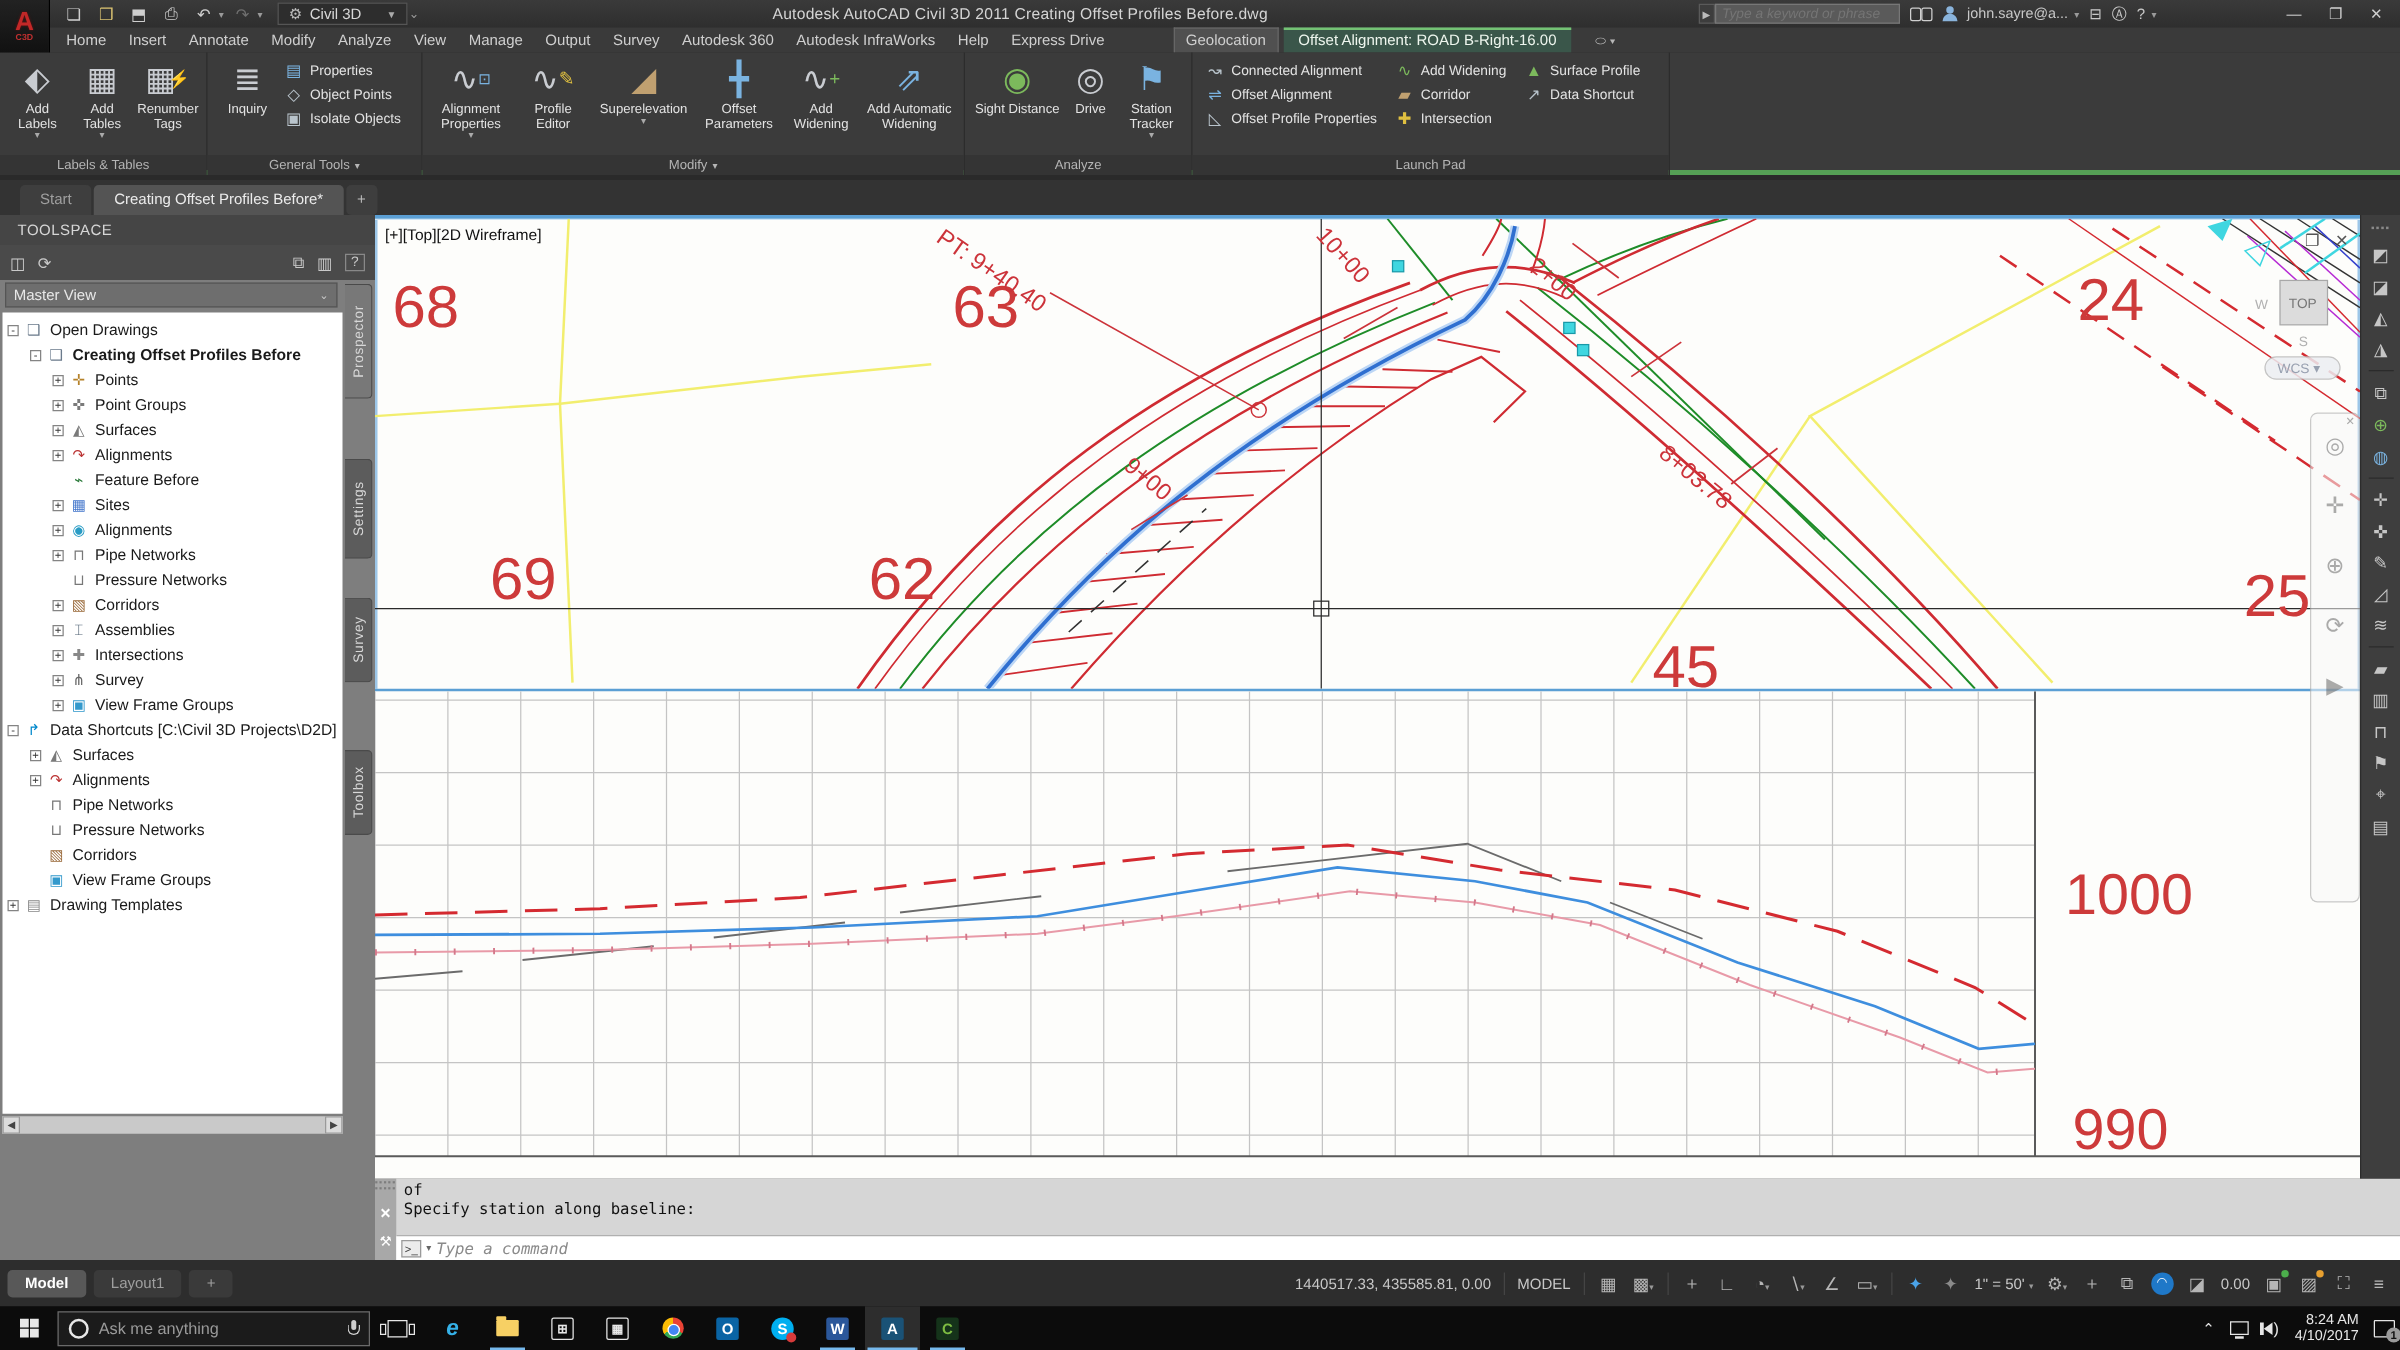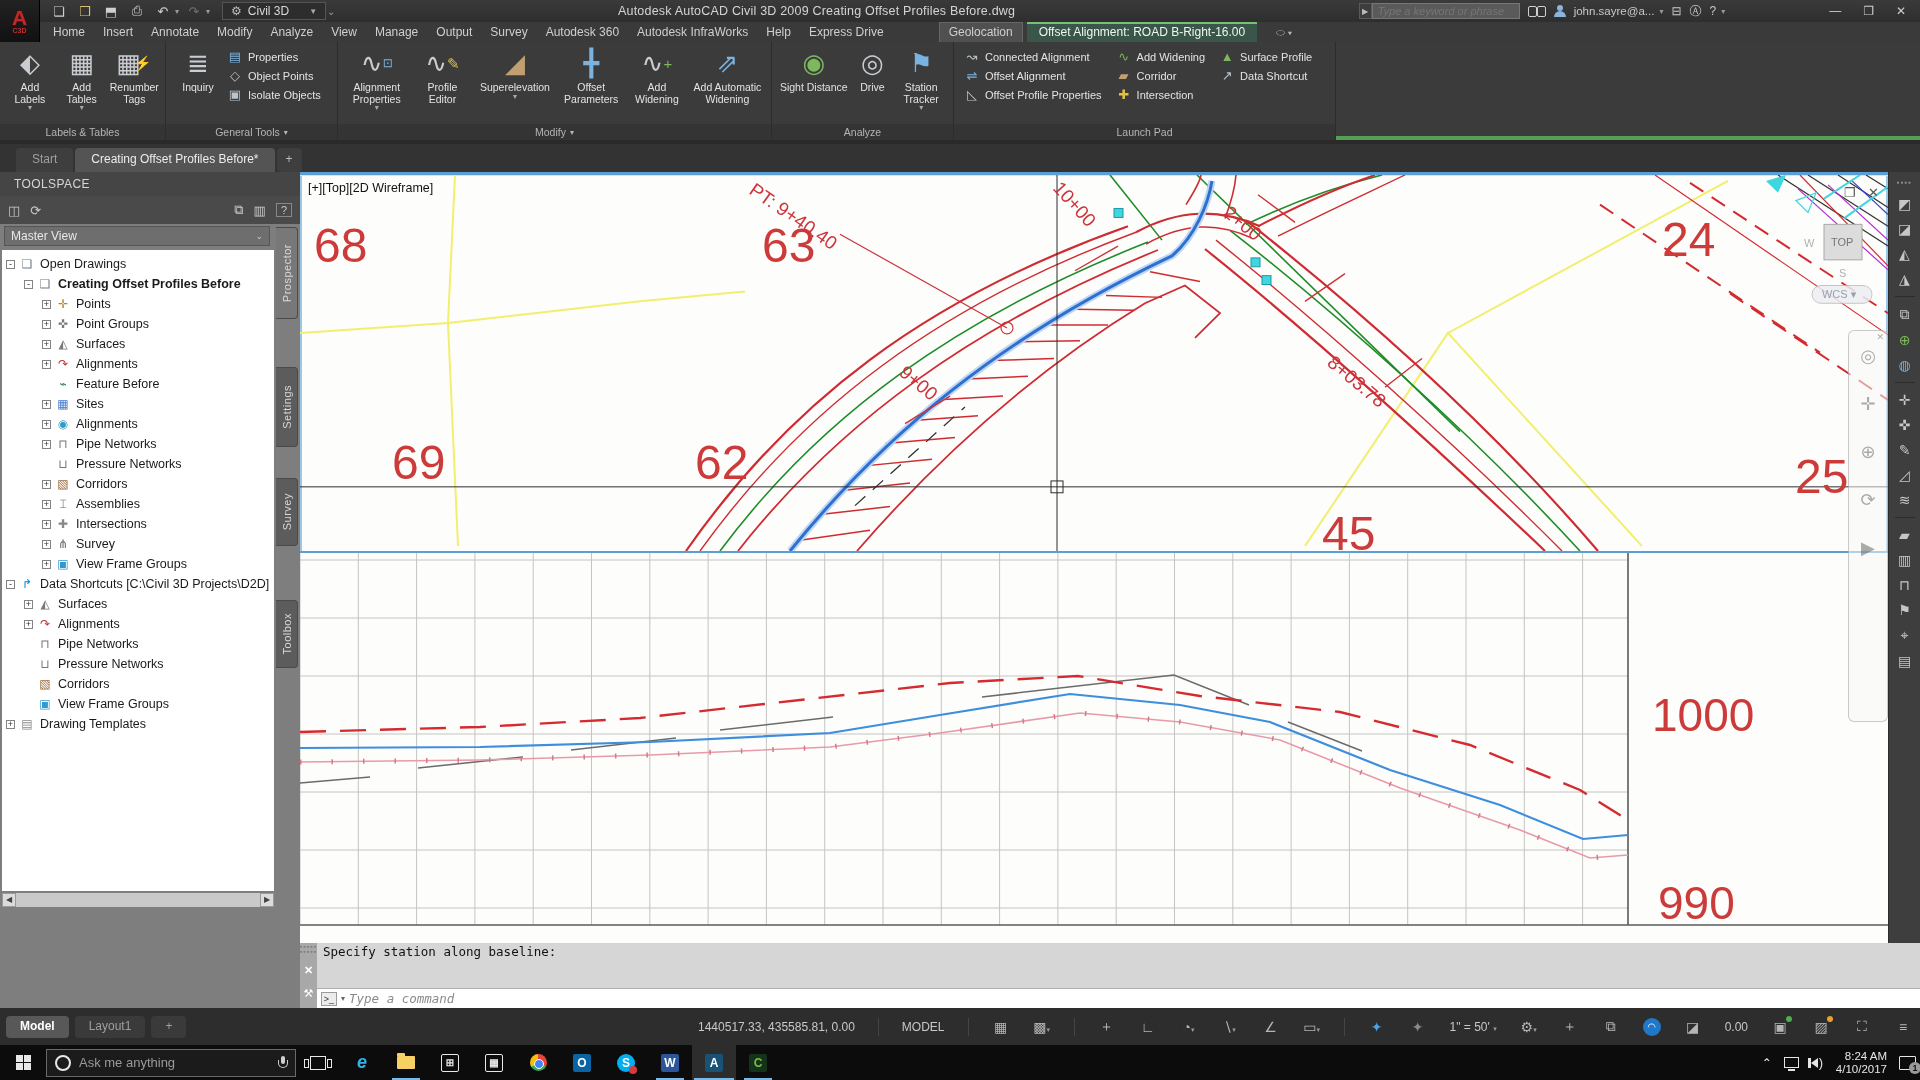--- a/index.html
+++ b/index.html
@@ -97,21 +97,21 @@
   #cmd-hist{flex:1;padding:1px 6px;font-family:"DejaVu Sans Mono",monospace;font-size:12.5px;color:#111;line-height:15px;}
   #cmd-inputrow{height:20px;background:#fff;border-top:1px solid #b0b0b0;display:flex;align-items:center;padding-left:4px;gap:4px;}
   #cmd-btn{width:16px;height:14px;background:#ececec;border:1px solid #9a9a9a;color:#333;font-size:9px;text-align:center;line-height:12px;}
   #cmd-caret{color:#666;font-size:8px;}
   #cmd-input{color:#8a8a8a;font-style:italic;font-family:"DejaVu Sans Mono",monospace;font-size:12.5px;}
   
   #statusbar{left:0;top:1008px;width:1920px;height:37px;background:#2d2d2d;display:flex;align-items:center;color:#c3c3c3;}
   .mltab{height:22px;padding:3px 14px;border-radius:4px;font-size:12px;margin-left:6px;}
   .mltab.active{background:#585858;color:#fff;font-weight:bold;}
   .mltab.idle{background:#3a3a3a;color:#9f9f9f;}
-  #sb-right{position:absolute;right:8px;display:flex;align-items:center;gap:23px;font-size:12px;}
+  #sb-right{position:absolute;right:8px;display:flex;align-items:center;gap:10px;font-size:12px;}
   .sbi{min-width:18px;text-align:center;font-size:14px;color:#b5b5b5;position:relative;}
   .sbi .crt{font-size:7px;color:#999;}
   .sbi.bluec{width:18px;height:18px;border-radius:50%;background:#1f78c8;color:#fff;font-size:10px;line-height:18px;}
   .sbi .bdg{position:absolute;right:-3px;top:-3px;width:6px;height:6px;border-radius:50%;}
   .sbsep{width:1px;height:18px;background:#444;}
   
   #taskbar{left:0;top:1045px;width:1920px;height:35px;background:#0c0c0c;display:flex;align-items:center;}
   #start{width:46px;height:35px;display:flex;align-items:center;justify-content:center;}
   .winlogo{width:15px;height:15px;display:grid;grid-template-columns:7px 7px;grid-template-rows:7px 7px;gap:1px;}
   .winlogo i{background:#e8e8e8;}
@@ -160,21 +160,21 @@
       <span class="qcaret">▾</span>
     <span class="qbtn dim">↷</span>
       <span class="qcaret">▾</span>
     <span class="wspill">
       <span class="gear">⚙</span>
       <span>Civil 3D</span>
       <span class="car">▼</span>
     </span>
     <span class="qcaret" style="font-size:10px;">⌄</span>
   </div>
-  <div id="apptitle">Autodesk AutoCAD Civil 3D 2009   Creating Offset Profiles Before.dwg</div>
+  <div id="apptitle">Autodesk AutoCAD Civil 3D 2011   Creating Offset Profiles Before.dwg</div>
   <div id="tb-right">
     <span id="searchbox">
       <span id="search-arrow">▶</span>
       <input id="search-input" placeholder="Type a keyword or phrase" style="">
     </span>
     <span class="binocs"></span>
     <span class="avatar"></span>
     <span class="tb-ic" style="font-size:11.5px;">john.sayre@a...</span>
     <span class="qcaret">▾</span>
     <span class="tb-ic">⊟</span>
@@ -707,20 +707,21 @@
 </div>
 
 <div id="cmdpanel" class="abs">
   <div id="cmd-grip">
     <span class="dots">▪▪▪▪▪<br>▪▪▪▪▪</span>
     <span style="font-weight:bold;">✕</span>
     <span>⚒</span>
   </div>
   <div id="cmd-main">
     <div id="cmd-hist">
+      <div>of</div>
       <div>Specify station along baseline:</div>
     </div>
     <div id="cmd-inputrow">
       <span id="cmd-btn">&gt;_</span>
       <span id="cmd-caret">▾</span>
       <span id="cmd-input">Type a command</span>
     </div>
   </div>
 </div>
 

